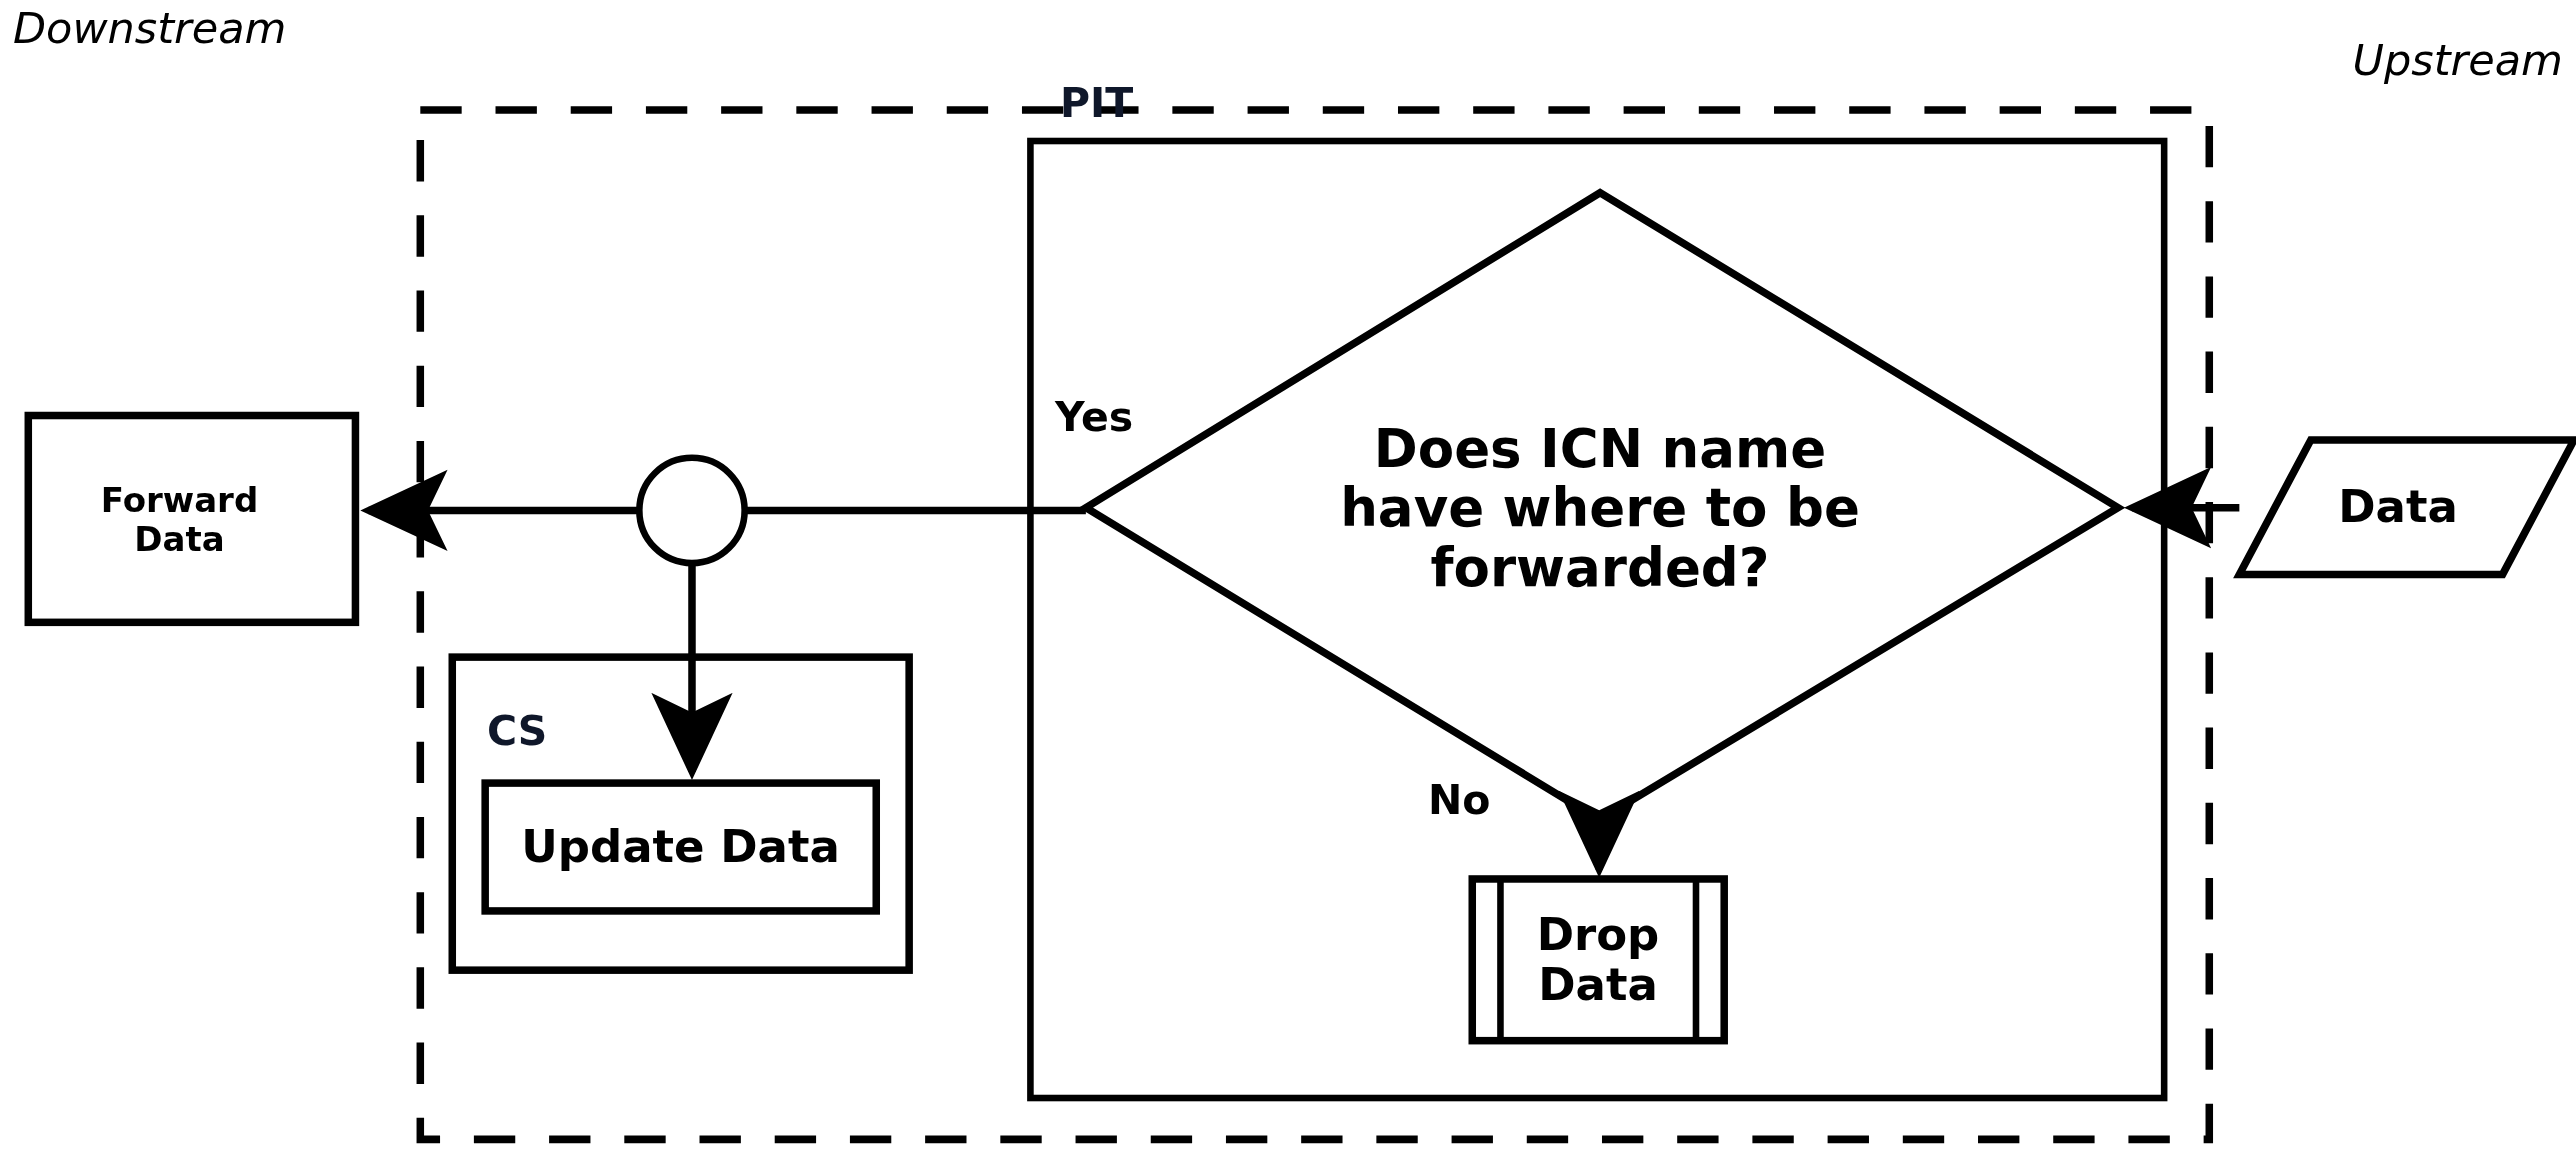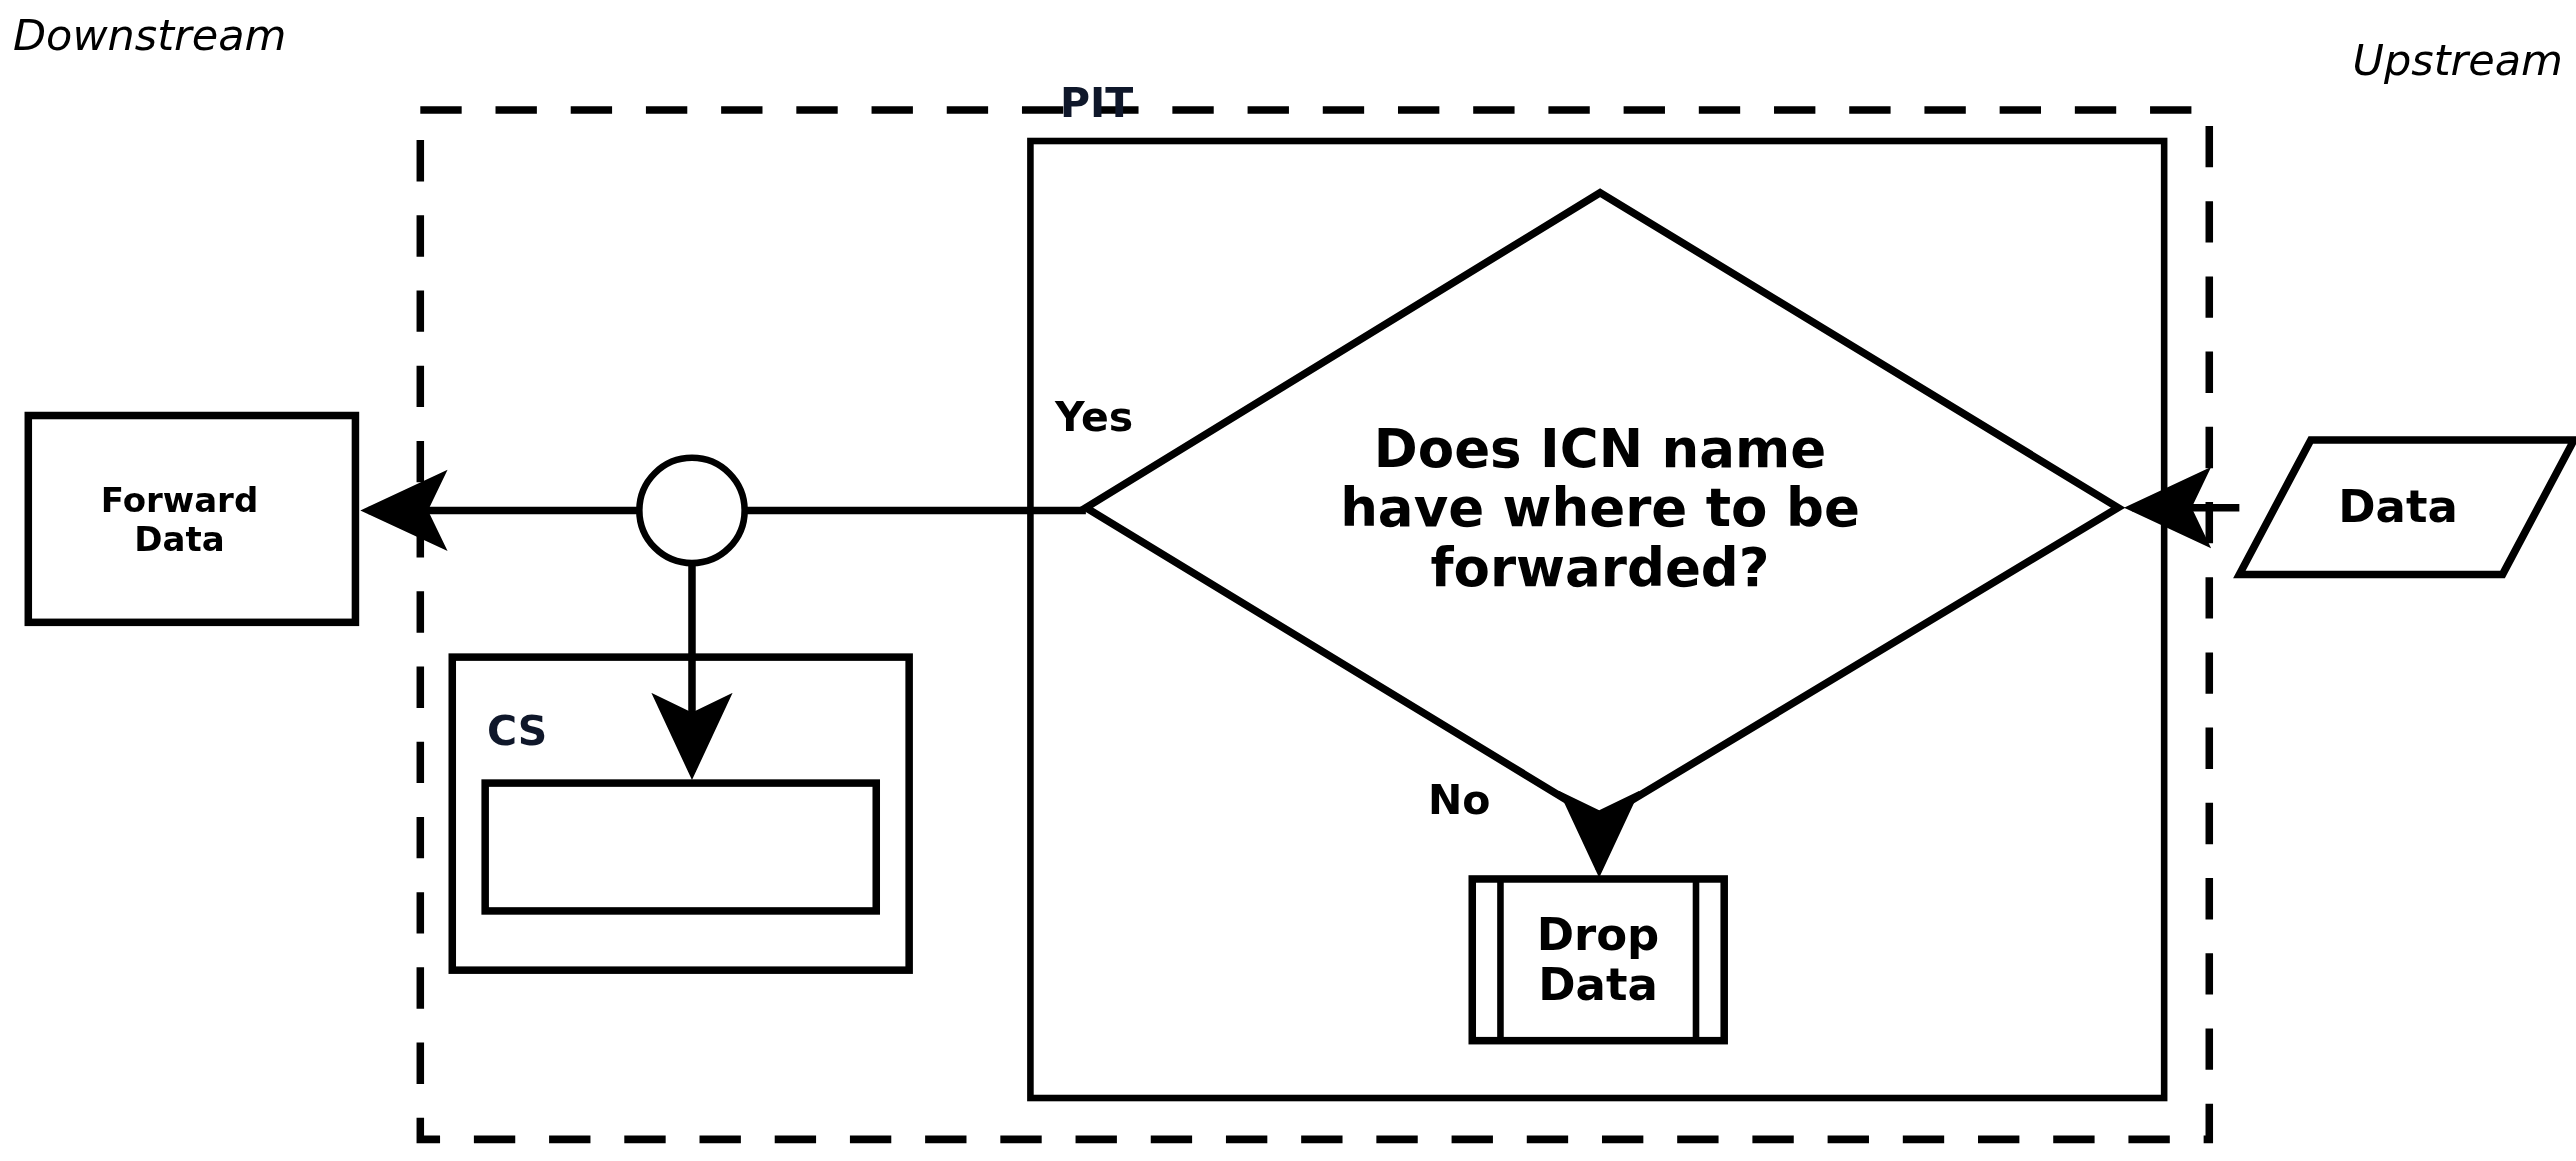--- a/index.html
+++ b/index.html
@@ -99,31 +99,32 @@
 
     <line x1="1155" y1="543" x2="792" y2="543" stroke="#000000" stroke-width="8"></line>
 
     <line x1="680" y1="543" x2="392" y2="543" stroke="#000000" stroke-width="8" marker-end="url(#arrowhead)"></line>
 
     <line x1="736" y1="599" x2="736" y2="821" stroke="#000000" stroke-width="8" marker-end="url(#arrowhead)"></line>
 
     <line x1="1701" y1="872" x2="1701" y2="925" stroke="#000000" stroke-width="8" marker-end="url(#arrowhead)"></line>
   </svg>
 
-  <div class="region-label" style="left:13px; top:14px;">Downstream</div>
+  <div class="region-label" style="left:13px; top:7px;">Downstream</div>
 
   <div class="region-label" style="right:13px; top:11px;margin-top:28px;">Upstream</div>
 
   <div class="container-tag" style="left:1060px; top:83px;">PIT</div>
 
   <div class="container-tag" style="left:487px; top:683px;margin-top:28px;">CS</div>
 
   <div class="node-label" style="left:16px; top:416px; width:327px; height:207px; font-size:34px;">Forward
 Data</div>
 
+  <div class="node-label" style="left:485px; top:783px; width:391px; height:128px; font-size:45px;">Update Data</div>
 
   <div class="node-label" style="left:1318px; top:400px; width:564px; height:216px; font-size:53px;">Does ICN name
 have where to be
 forwarded?</div>
 
   <div class="node-label" style="left:1500px; top:879px; width:196px; height:162px; font-size:45px;text-align:center;">Drop
 Data</div>
 
   <div class="node-label" style="left:2256px; top:440px; width:284px; height:134px; font-size:45px;">Data</div>
 

